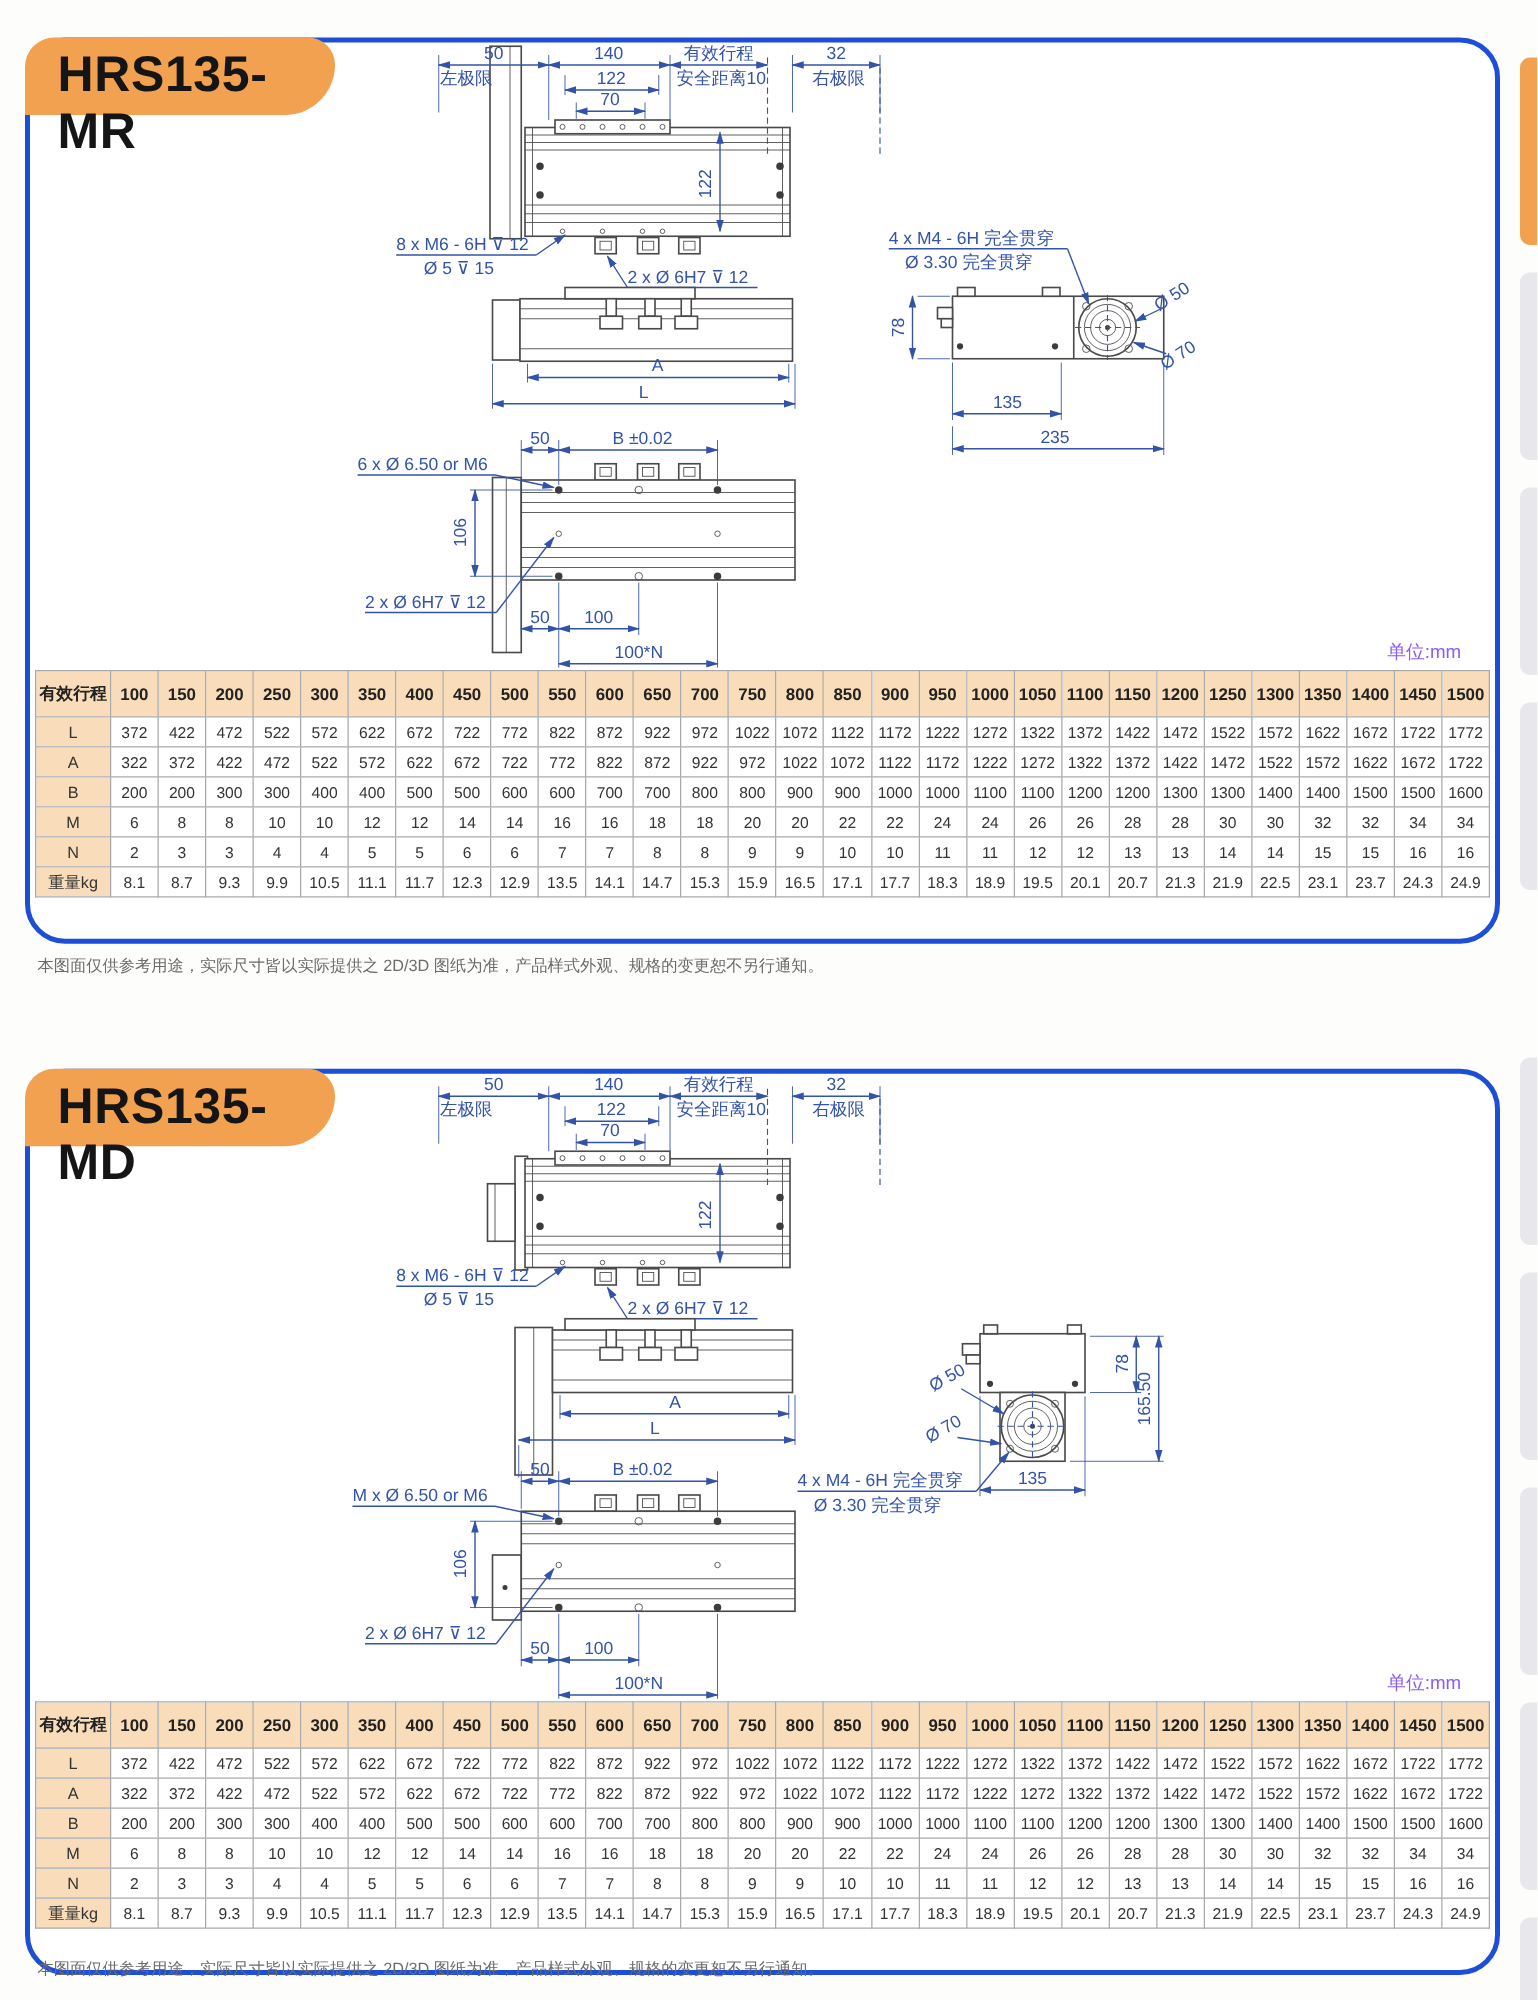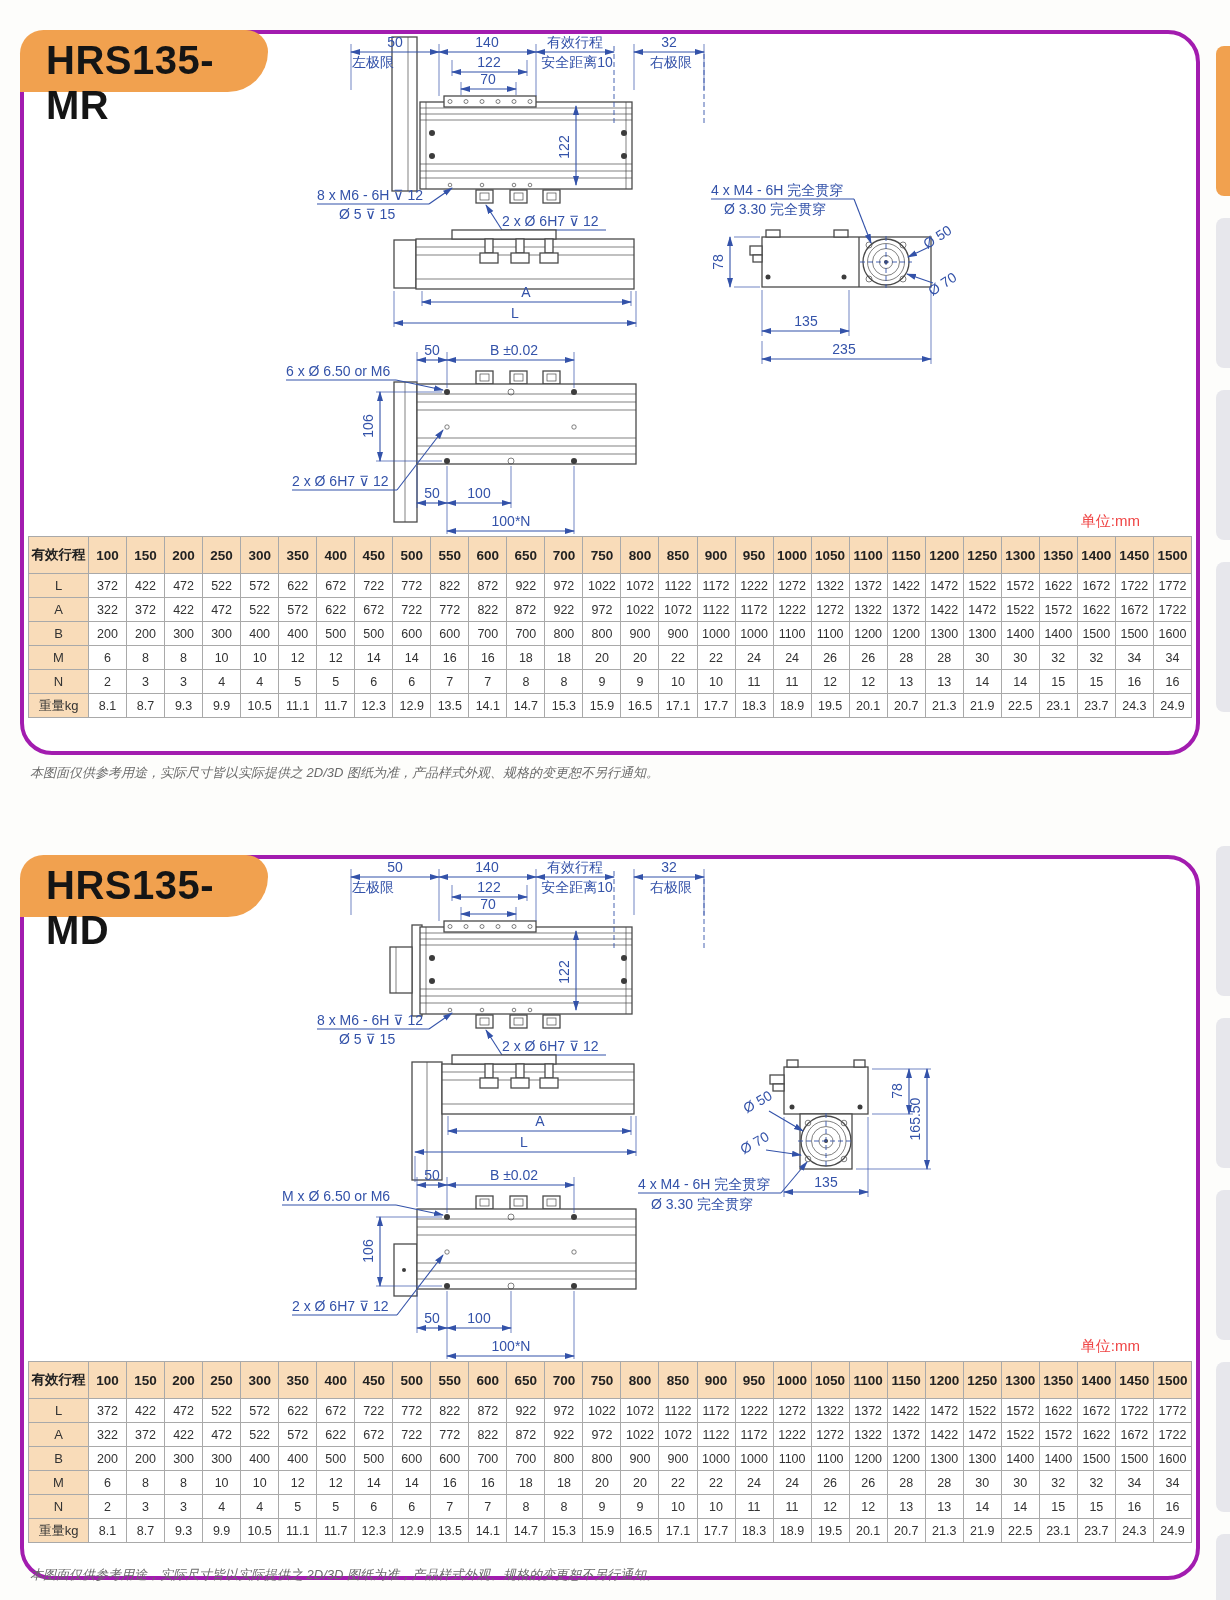--- a/index.html
+++ b/index.html
@@ -1,35 +1,35 @@
 <!DOCTYPE html>
 <html><head>
 <meta charset="utf-8">
 <style>
   * { margin:0; padding:0; box-sizing:border-box; }
   body { font-family:"Liberation Sans",sans-serif; background:#fff; }
   .screen { position:relative; width:1230px; height:1600px; background:#fdfdfb; overflow:hidden; }
   .panel { position:absolute; left:20px; width:1180px; height:725px;
-           border:4px solid #a21caf; border-radius:32px; background:#fff; }
+           border:4px solid #1d4ed8; border-radius:32px; background:#fff; }
   .title-tab { position:absolute; left:-4px; top:-4px; width:248px; height:62px;
                background:#f1a14f; border-radius:28px 26px 48px 0;
                color:#151515; font-size:40px; font-weight:700;
                padding:8px 0 0 26px; letter-spacing:0.5px; }
   .drawing { position:absolute; left:0; top:0; }
-  .unit-label { position:absolute; right:56px; top:478px; font-size:15px; color:#ef4444; }
+  .unit-label { position:absolute; right:27px; top:478px; font-size:15px; color:#8b5cf6; }
   .spec { position:absolute; left:4px; top:502px; width:1164px;
           border-collapse:collapse; table-layout:fixed; background:#fff; }
   .spec th, .spec td { border:1px solid #a9a9a9; text-align:center; color:#333;
                        overflow:hidden; white-space:nowrap; }
   .spec th { background:#f9dcb9; font-weight:700; font-size:13.5px; color:#222;
              height:37px; padding:1px 0; }
   .spec th.stroke-head { width:60px; white-space:normal; line-height:1.15; font-size:13.5px; }
   .spec td { font-size:12.5px; height:24px; padding:0; font-weight:400; }
   .spec td.rowlabel { background:#f9dcb9; font-size:13px; color:#333; }
-  .disclaimer { position:absolute; left:30px; width:1100px; font-size:13px; color:#6b6b6b;font-style:italic; }
+  .disclaimer { position:absolute; left:30px; width:1100px; font-size:13px; color:#6b6b6b; }
   .side-tab { position:absolute; right:0; width:14px; height:150px;
               border-radius:8px 0 0 8px; background:#e7e7ec; }
   .side-tab.active { background:#f1a14f; }
   
   .ol  { stroke:#4a4a4a; stroke-width:1.3; fill:none; }
   .olw { stroke:#4a4a4a; stroke-width:1.3; fill:#fff; }
   .olt { stroke:#4a4a4a; stroke-width:0.7; fill:none; }
   .fillk { fill:#3c3c3c; stroke:none; }
   .dim  { stroke:#3352a9; stroke-width:1.1; fill:none; }
   .dime { stroke:#3352a9; stroke-width:0.7; fill:none; }

